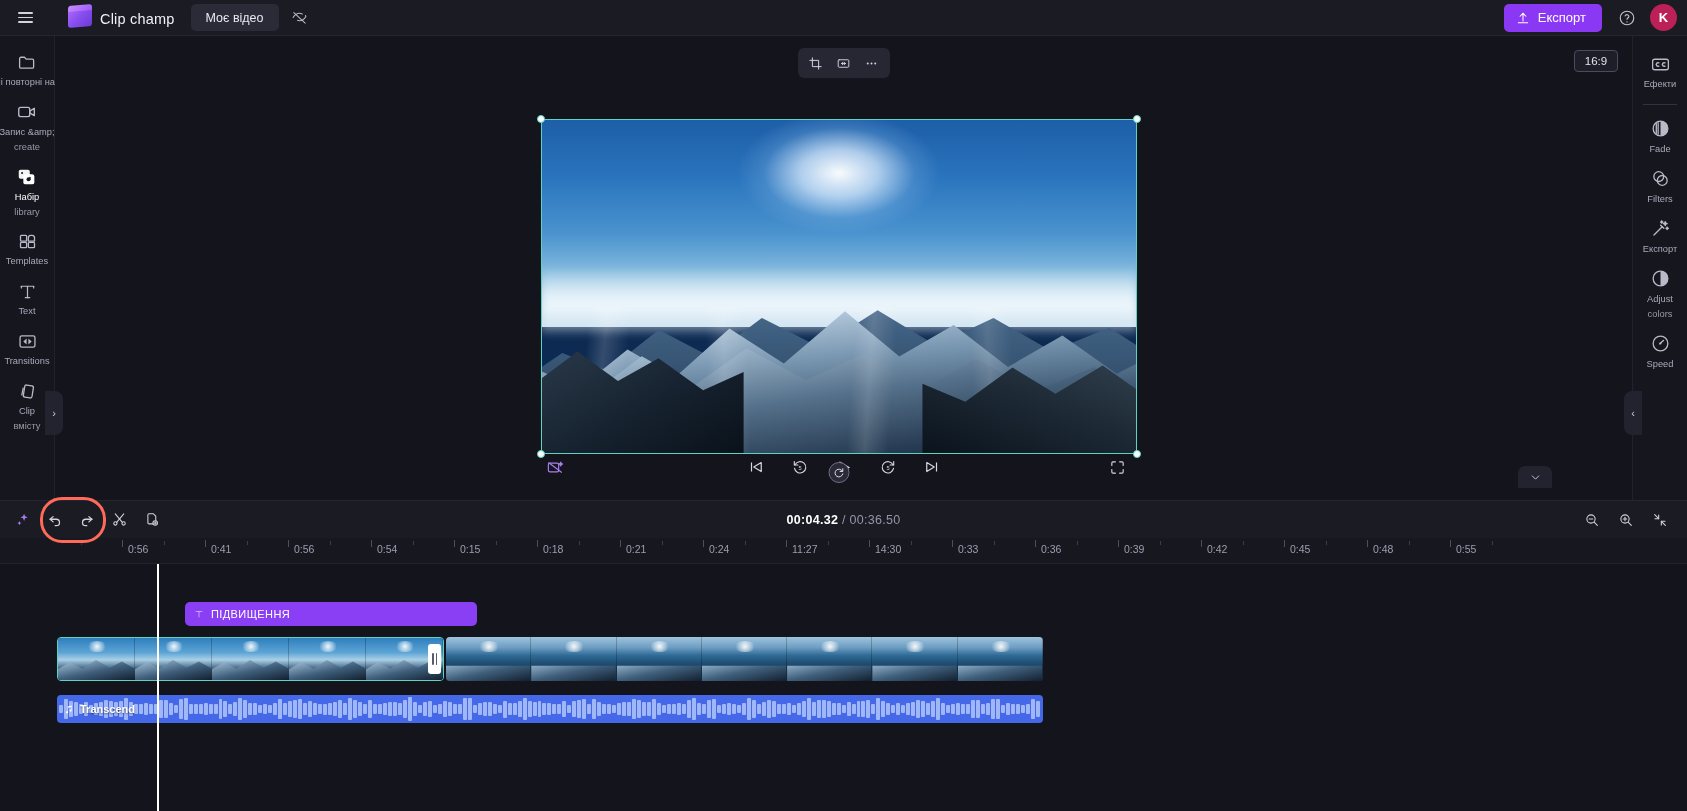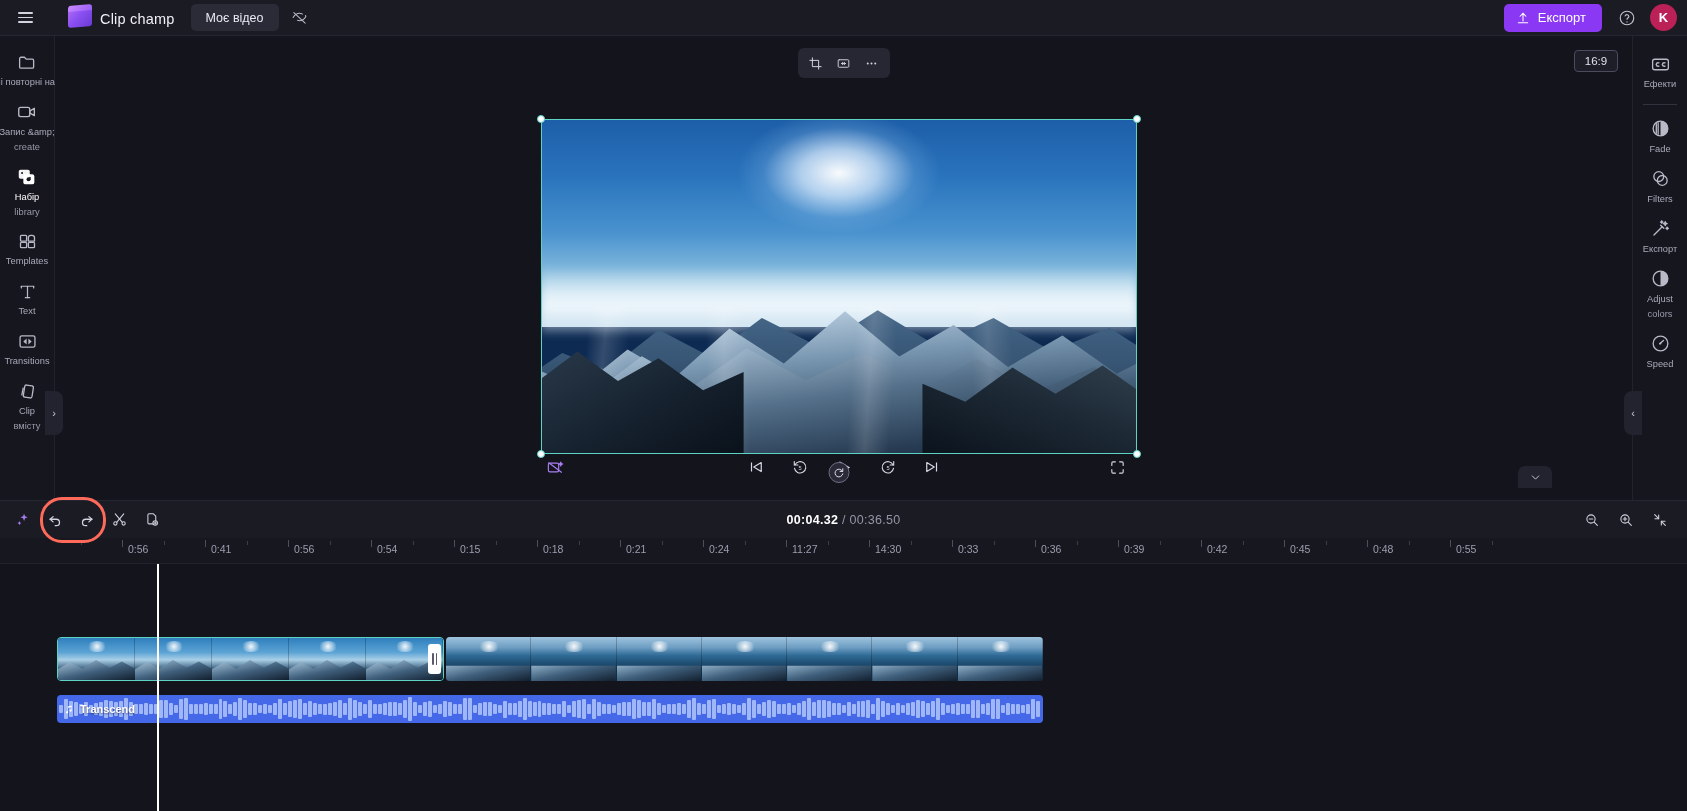--- a/index.html
+++ b/index.html
@@ -794,20 +794,27 @@
         <div class="tick minor" style="left: 1491.5px;">
           <i></i>
         </div>
         <div class="tick minor" style="left: 80.5px;">
           <i></i>
         </div>
       </div>
 
     <div class="tracks">
 
+      <div class="clip-text" id="text-clip" style="left: 185px; width: 292px; top: 38px; background: rgb(139, 63, 245);">
+        <svg width="10" height="10" viewBox="0 0 24 24" fill="none" stroke="#d9c4ff" stroke-width="1.8" stroke-linecap="round">
+          <path d="M5 6h14"></path>
+            <path d="M12 6v13"></path>
+        </svg>
+        <span>ПІДВИЩЕННЯ</span>
+      </div>
 
       <div class="video-row" id="video-row" style="left: 0px; top: 73px; right: 0px;">
           <div class="clip-video selected" style="left: 57px; width: 387px;">
             <div class="thumbs">
               <div class="thumb"></div>
               <div class="thumb"></div>
               <div class="thumb"></div>
               <div class="thumb"></div>
               <div class="thumb"></div>
             </div>

